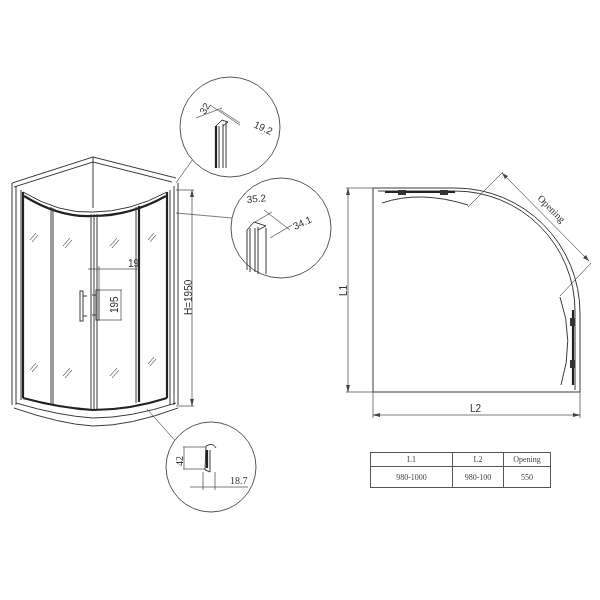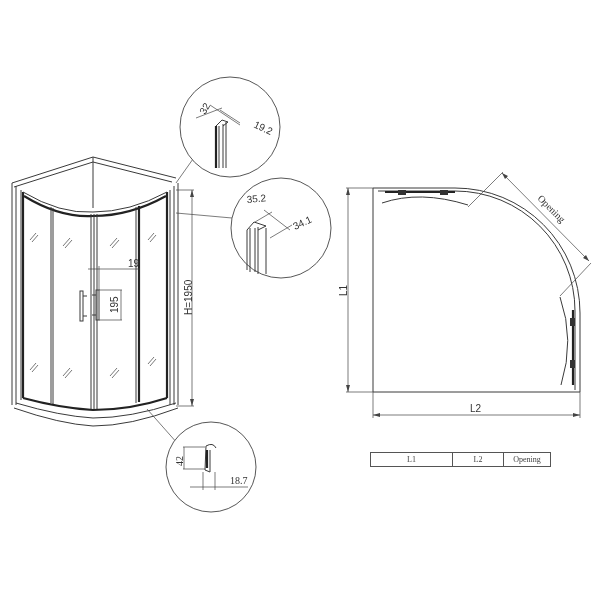--- a/index.html
+++ b/index.html
@@ -182,14 +182,19 @@
   </g>
 </svg>
 
 <table class="tbl">
   <tbody>
       <tr>
     <th class="c1">L1</th>
     <th class="c2">L2</th>
     <th class="c3">Opening</th>
   </tr>
+  <tr>
+    <td>980-1000</td>
+    <td>980-100</td>
+    <td>550</td>
+  </tr>
 </tbody>
   </table>
 
 </body></html>

